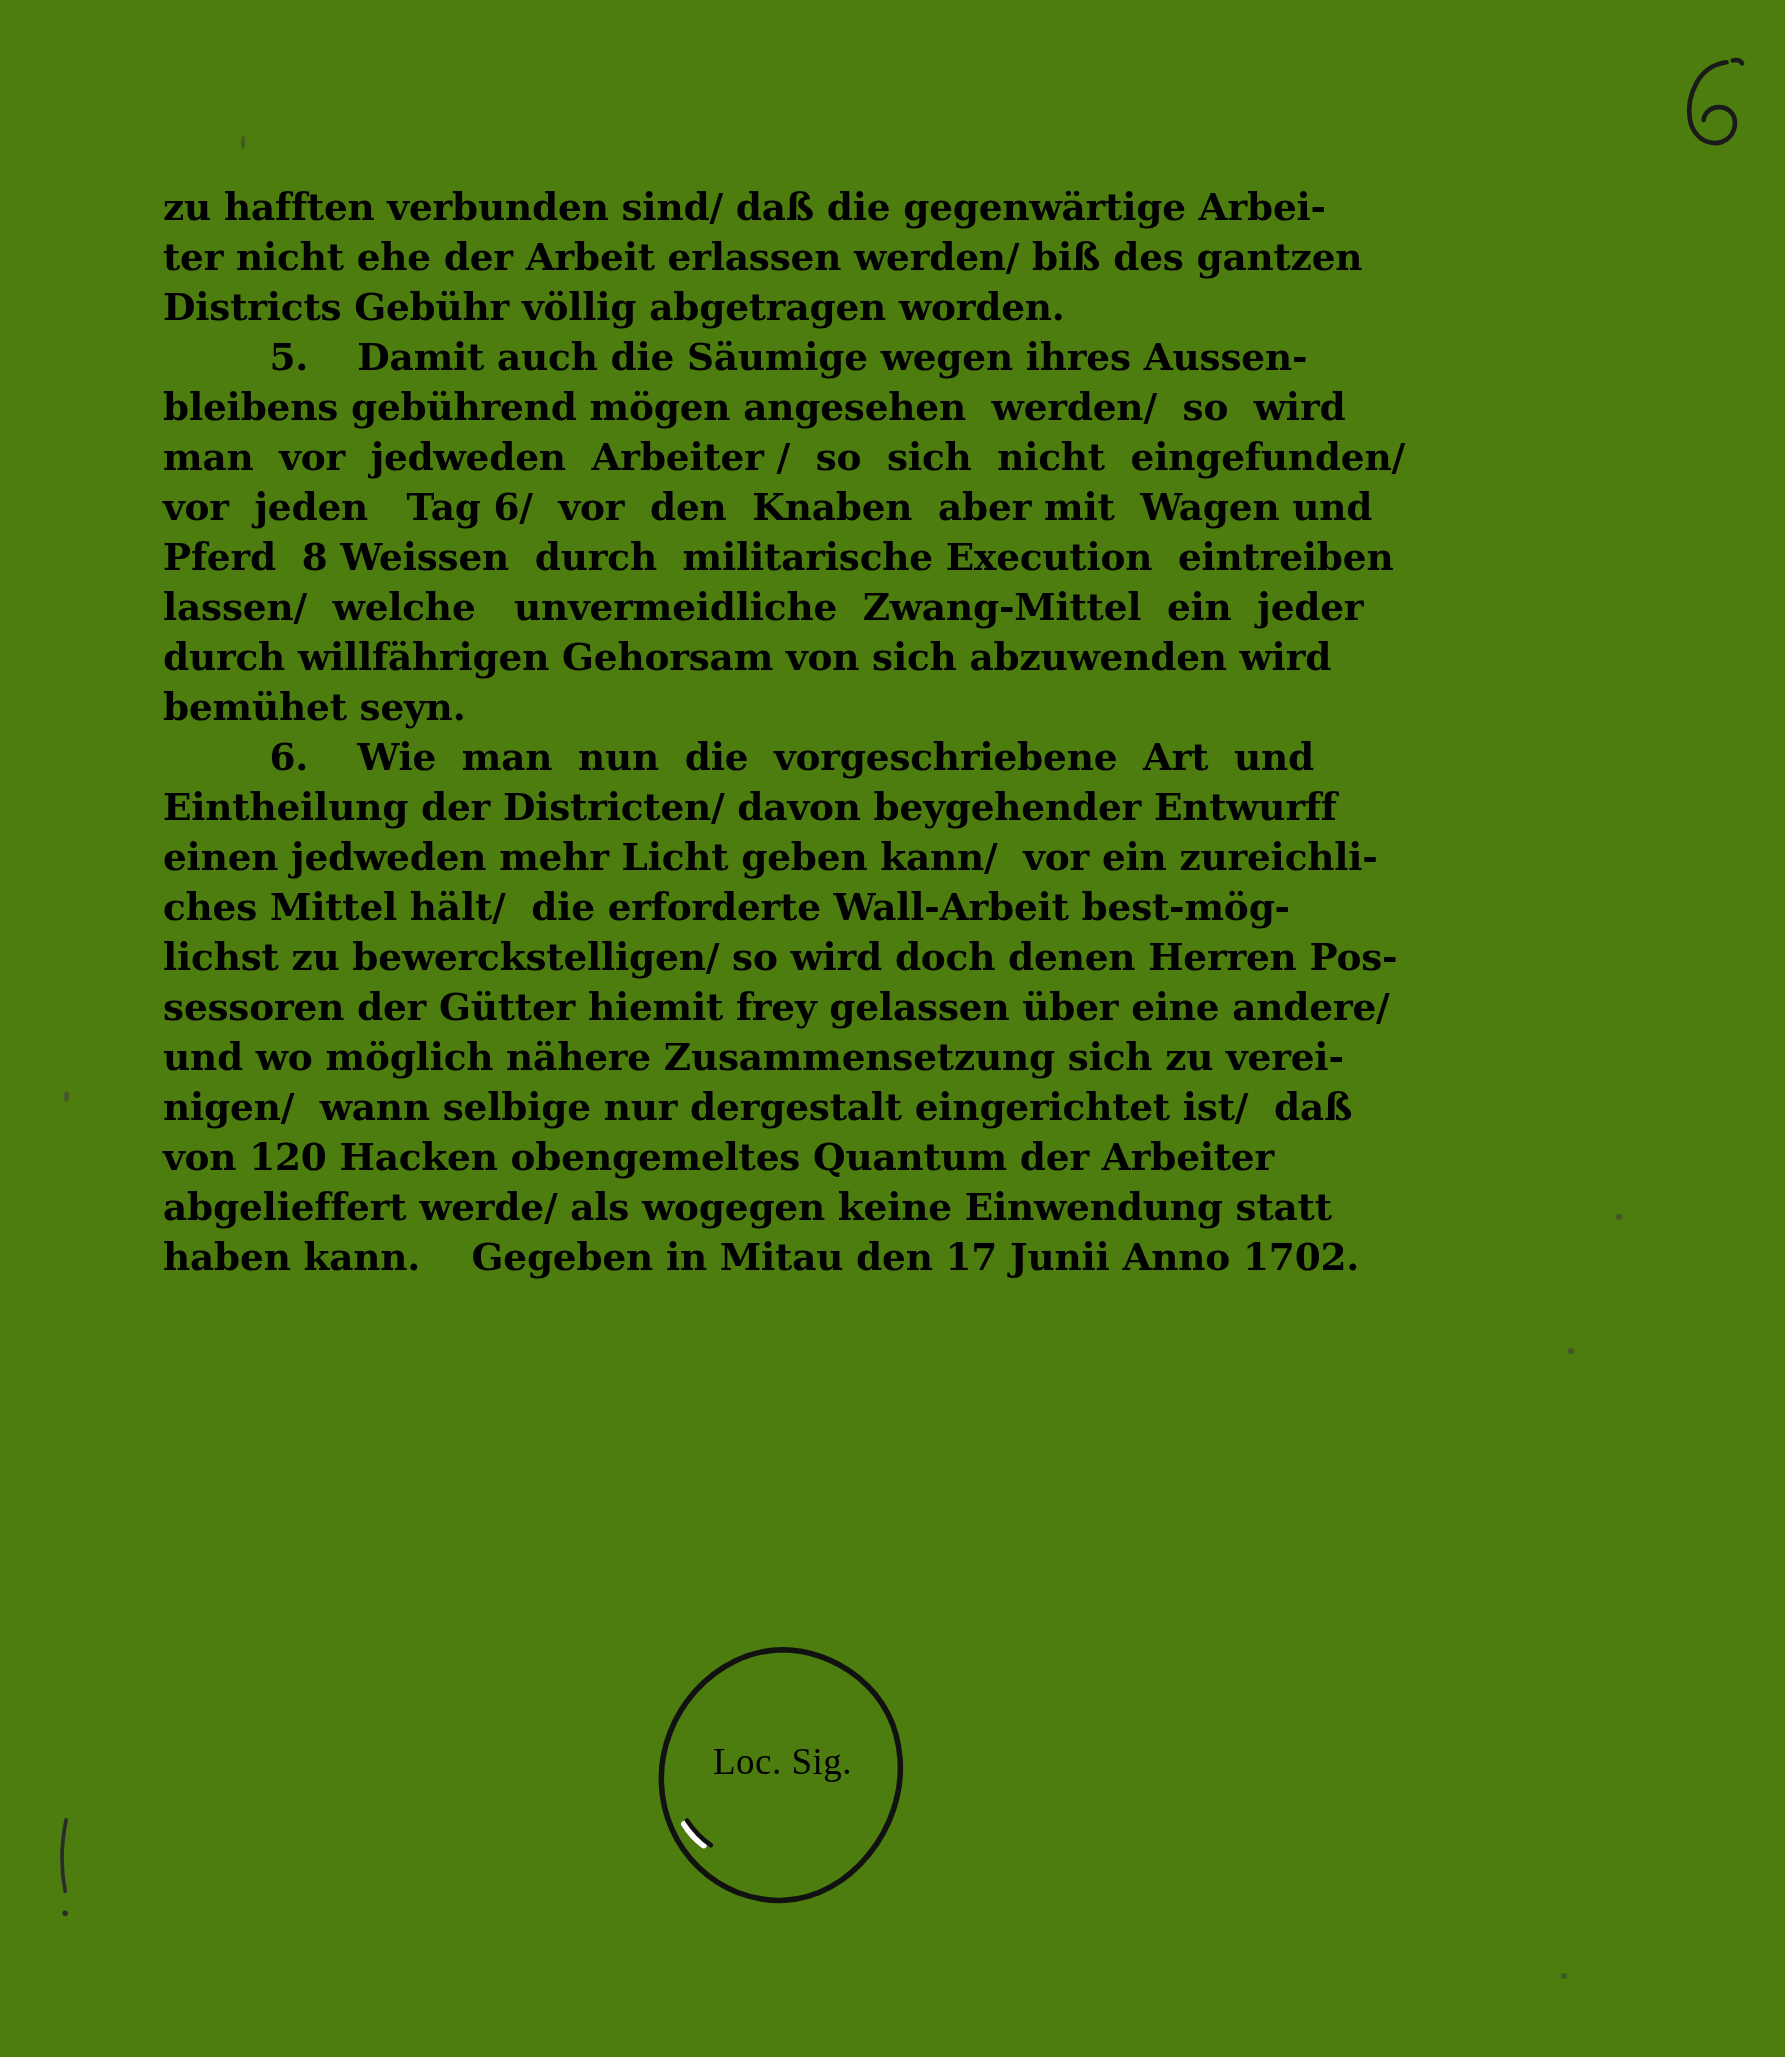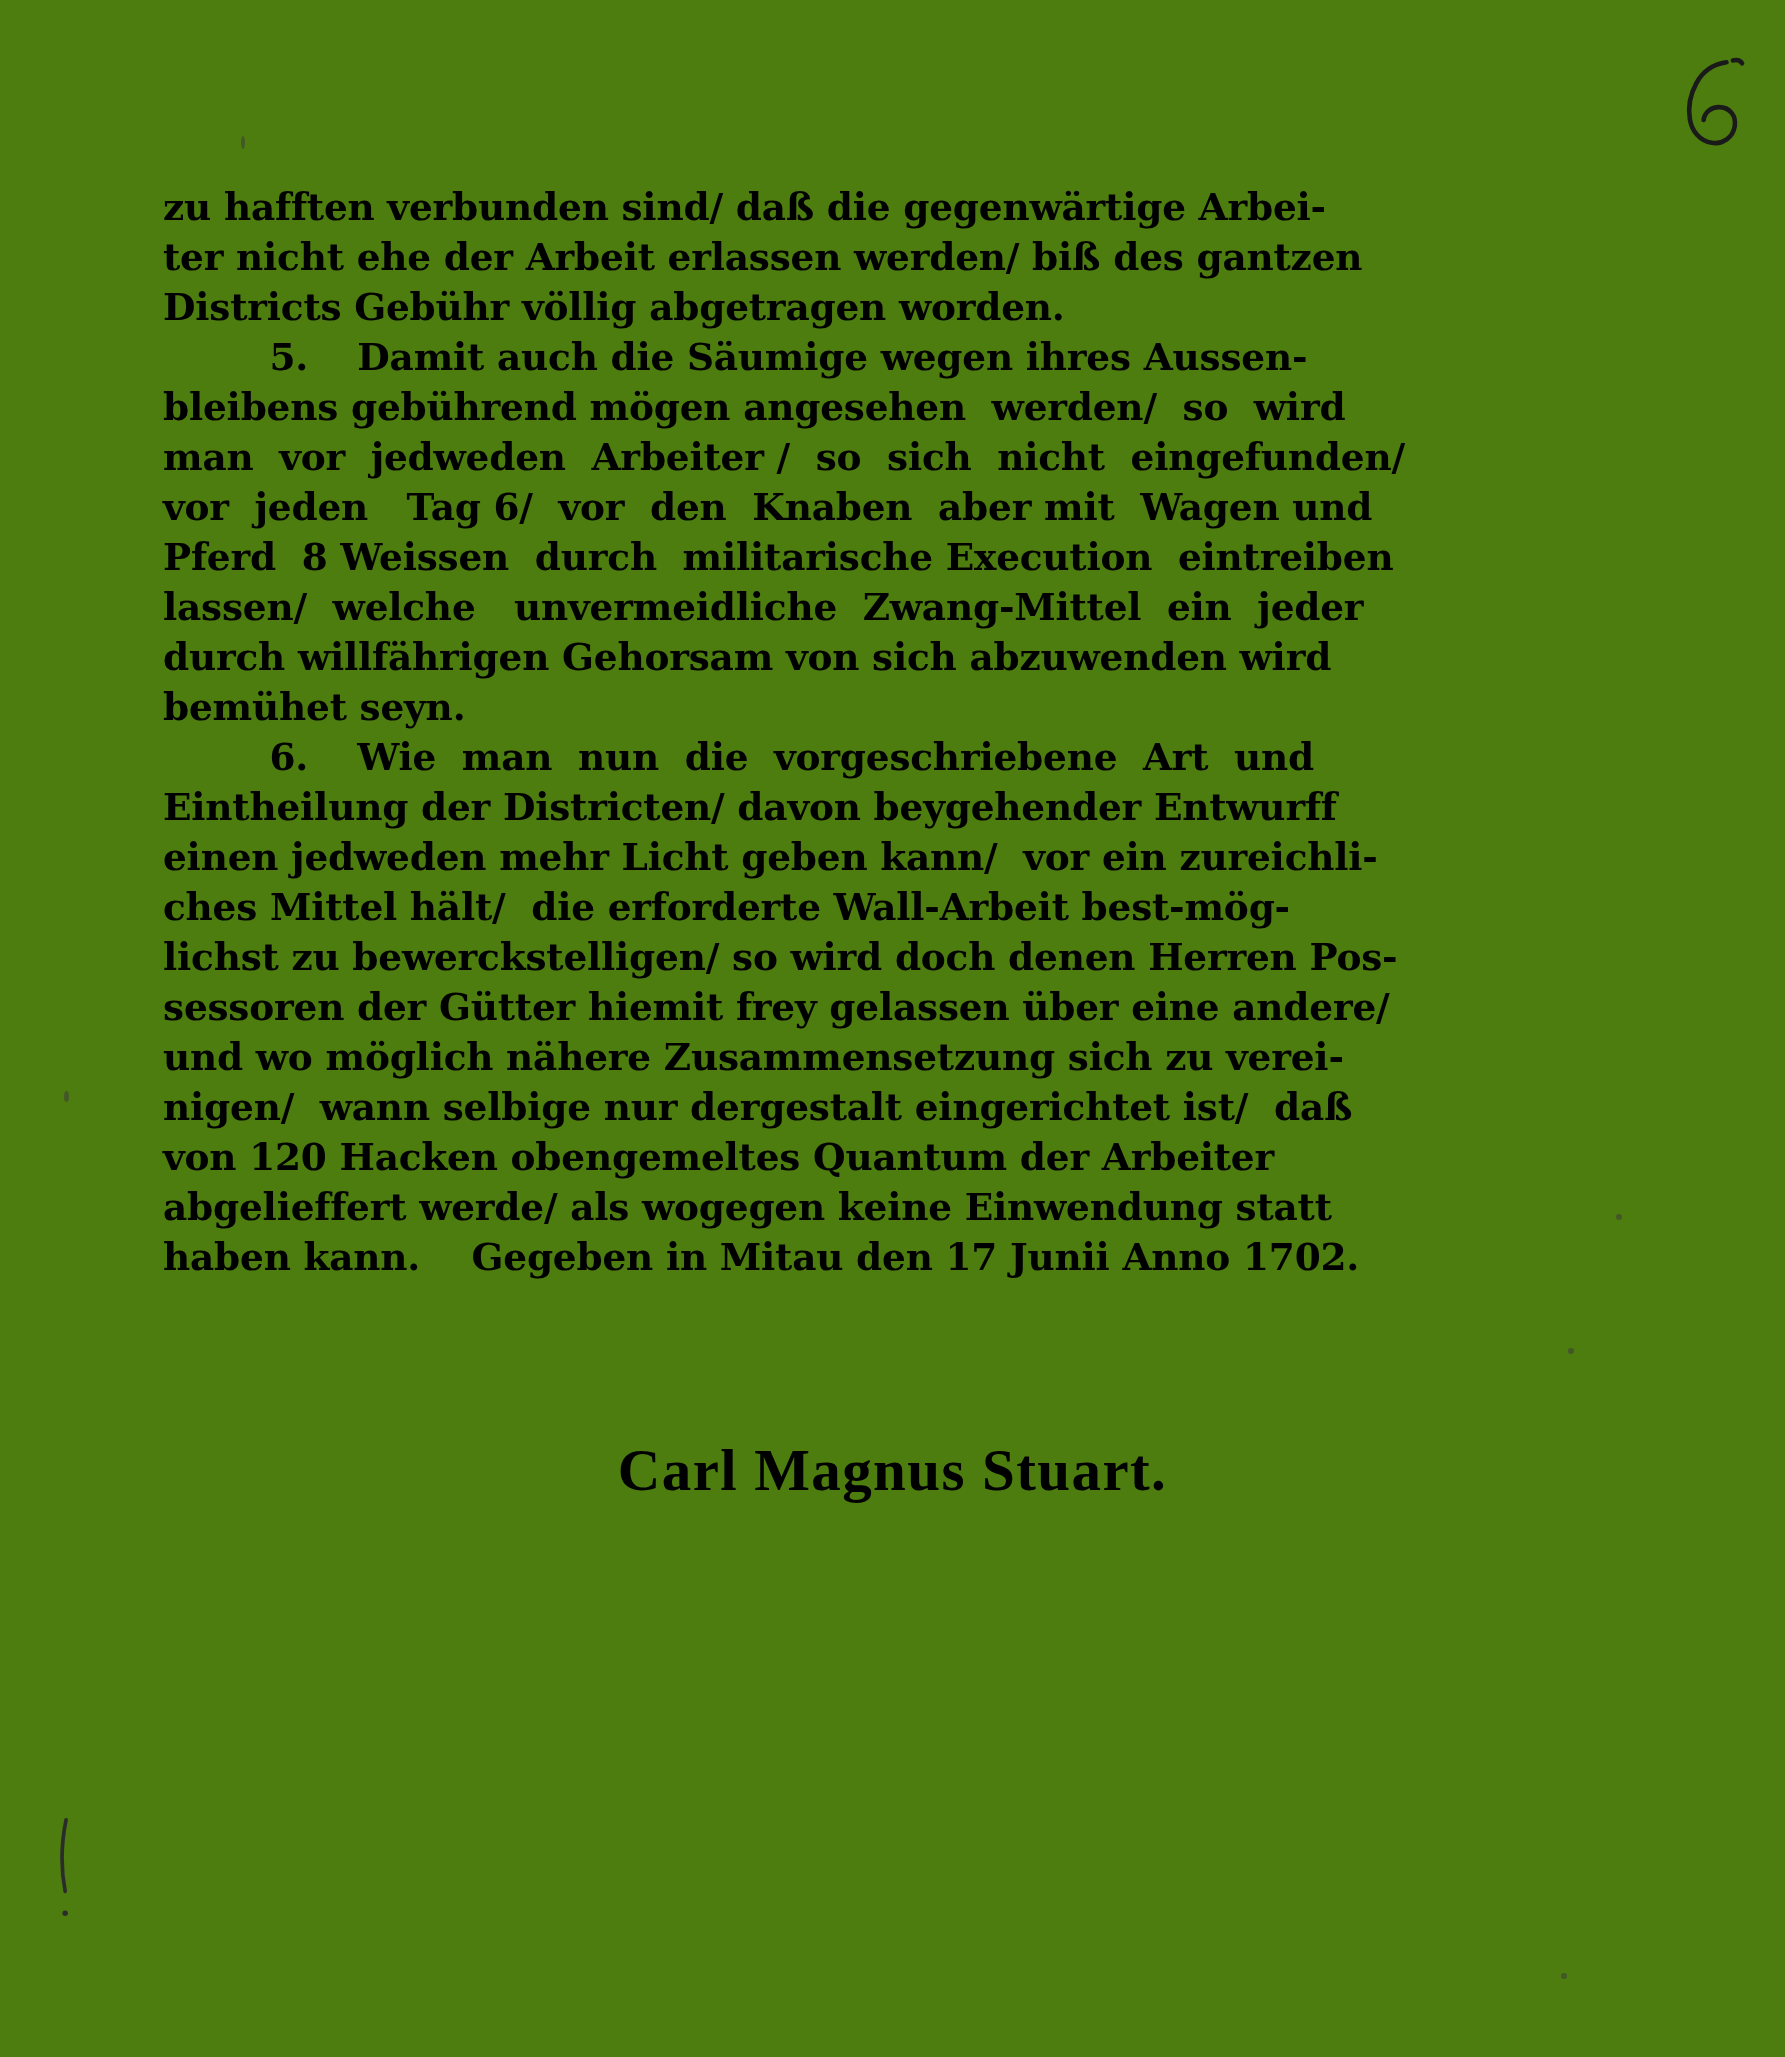--- a/index.html
+++ b/index.html
@@ -162,19 +162,28 @@
     <div class="line">lichst zu bewerckstelligen/ so wird doch denen Herren Pos-</div>
     <div class="line">sessoren der Gütter hiemit frey gelassen über eine andere/</div>
     <div class="line">und wo möglich nähere Zusammensetzung sich zu verei-</div>
     <div class="line">nigen/  wann selbige nur dergestalt eingerichtet ist/  daß</div>
     <div class="line">von 120 Hacken obengemeltes Quantum der Arbeiter</div>
     <div class="line">abgelieffert werde/ als wogegen keine Einwendung statt</div>
     <div class="line">haben kann.    Gegeben in Mitau den 17 Junii Anno 1702.</div>
 
   </div>
 
-  <div class="signature">
-    <span class="sig-text">Carl Magnus Stuart.</span>
+
+  <div class="seal-wrap">
+    <svg width="257" height="262" viewBox="0 0 280 285" aria-hidden="true">
+      <path d="M140 6
+               C196 6 262 48 268 124
+               C274 200 214 276 142 279
+               C70 282 10 224 8 150
+               C6 76 66 7 140 6 Z" fill="none" stroke="#111" stroke-width="6" stroke-linecap="round" stroke-linejoin="round"></path>
+      <path d="M33 196 C39 206 46 213 54 219" fill="none" stroke="#ffffff" stroke-width="7" stroke-linecap="round"></path>
+      <path d="M36 192 C44 204 52 212 62 219" fill="none" stroke="#111" stroke-width="5" stroke-linecap="round"></path>
+    </svg>
+    <div class="seal-label">Loc. Sig.</div>
   </div>
-
 
 </div>
 
 
 </body></html>

